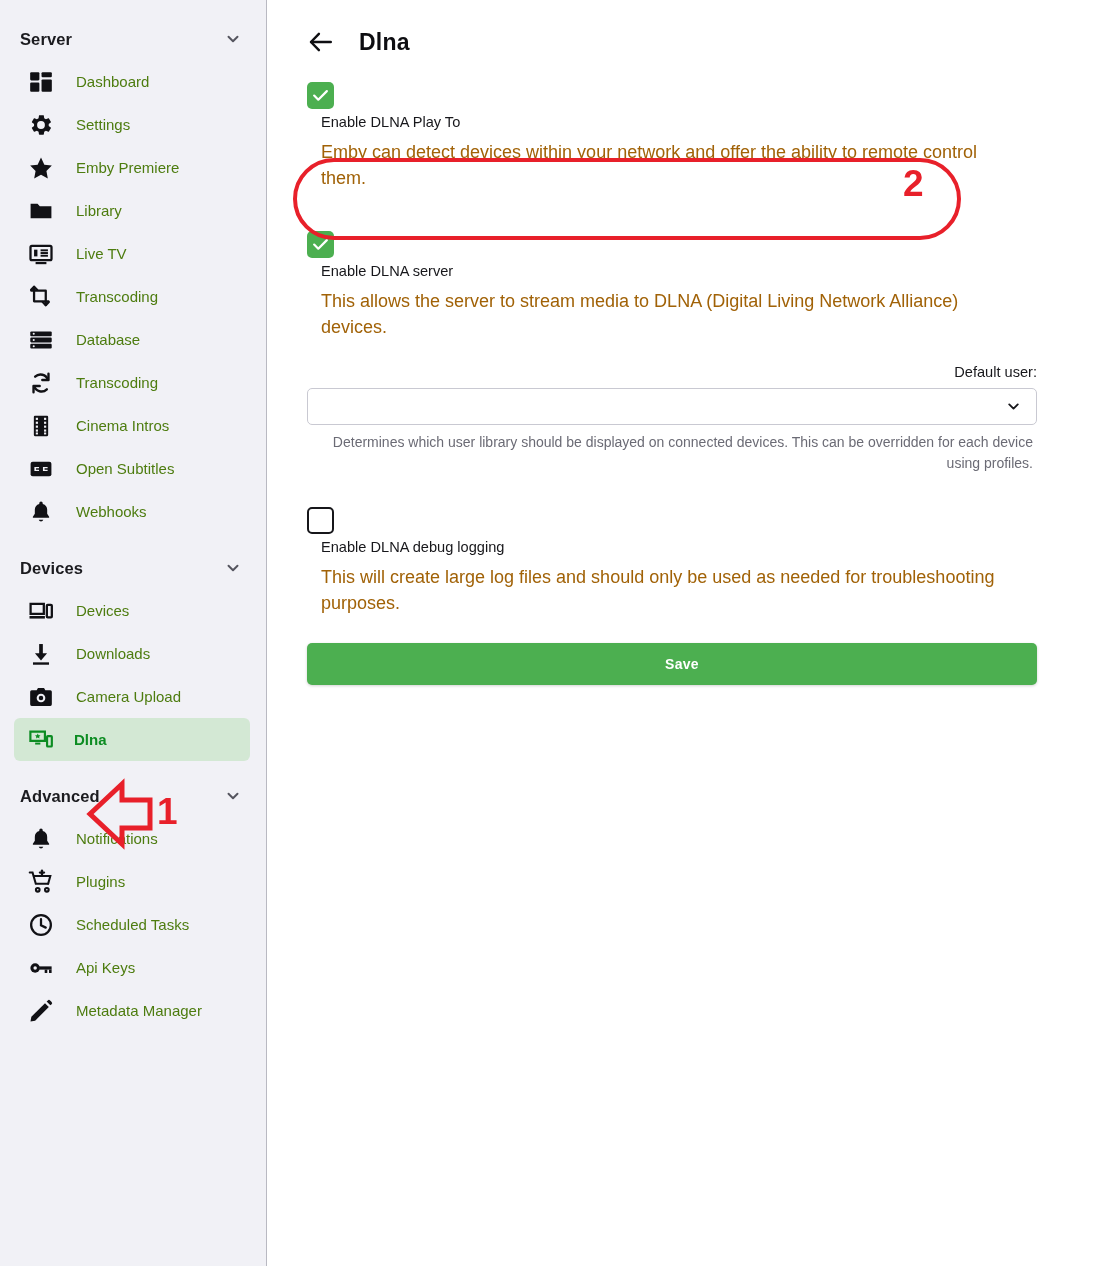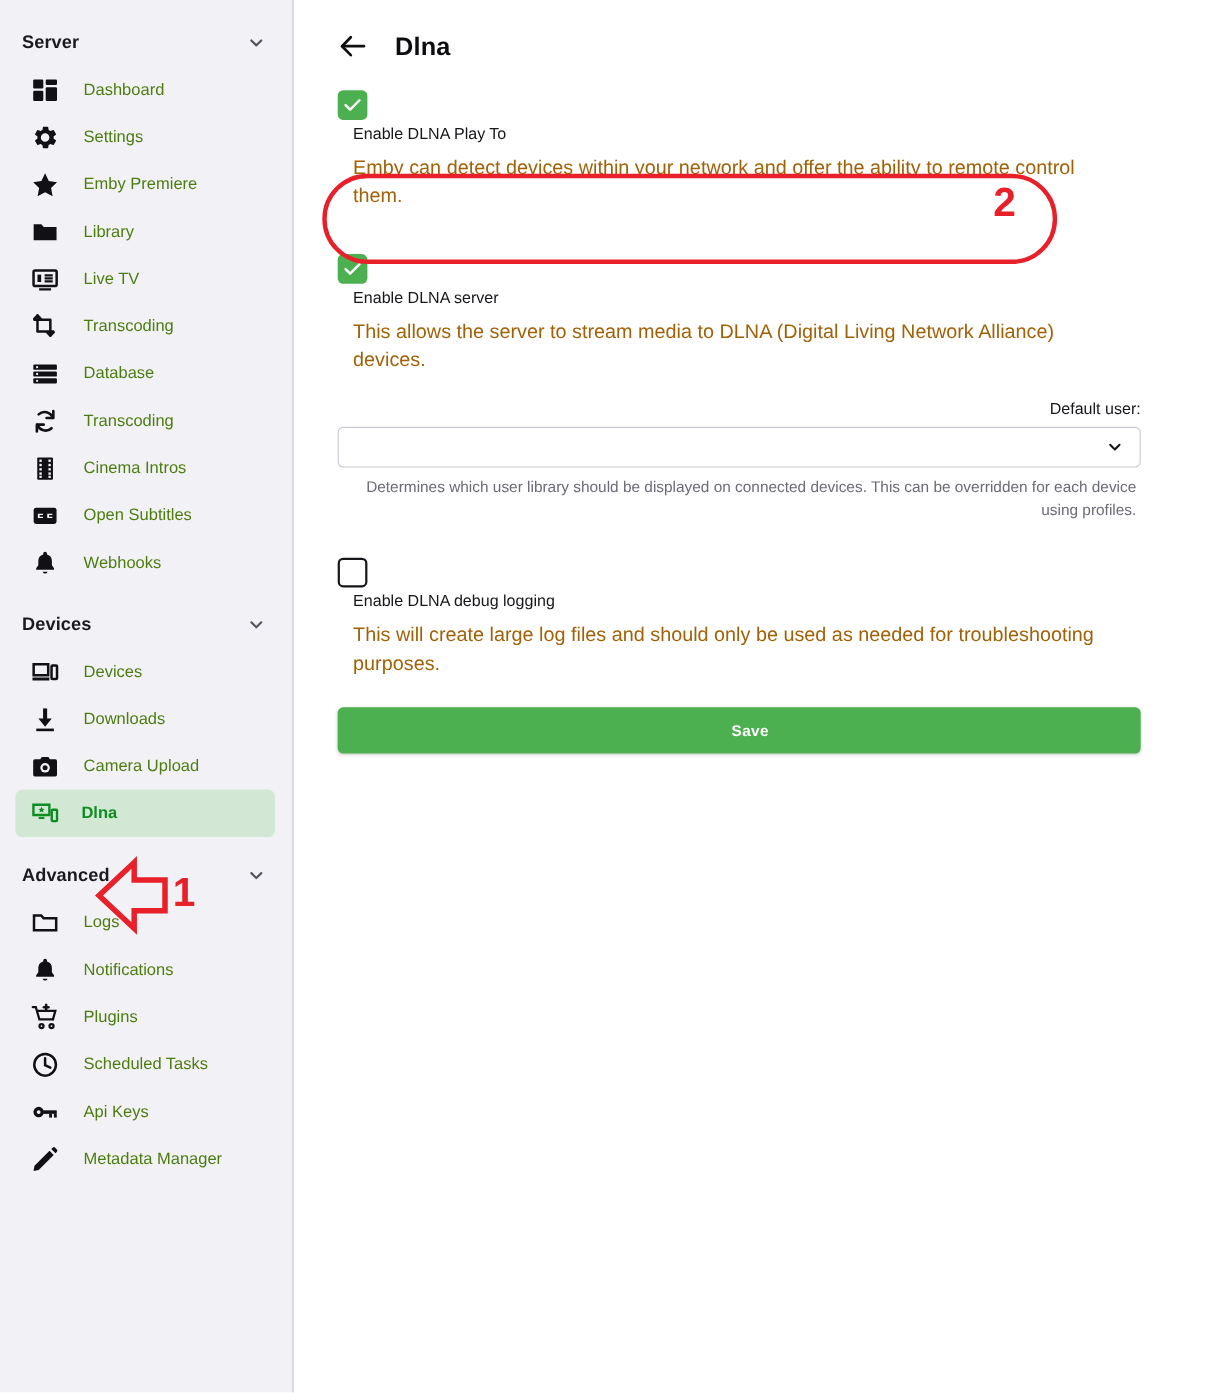--- a/index.html
+++ b/index.html
@@ -431,28 +431,20 @@
       <span class="lbl">Dlna</span>
     </div>
 
     <div class="section-header">
       <span class="section-title">Advanced</span>
       <svg class="chevron" viewBox="0 0 24 24" fill="none" stroke="currentColor" stroke-width="2.6" stroke-linecap="round" stroke-linejoin="round">
           <polyline points="6 9 12 15 18 9"></polyline>
         </svg>
     </div>
 
-    <div class="nav-item">
-      <span class="ic">
-        <svg viewBox="0 0 24 24" fill="none" stroke="currentColor" stroke-width="2.1">
-            <path d="M2.7 5.8h6l2 2.2h10.6v10.2H2.7z"></path>
-          </svg>
-      </span>
-      <span class="lbl">Logs</span>
-    </div>
 
     <div class="nav-item">
       <span class="ic">
         <svg viewBox="0 0 24 24" fill="currentColor">
             <path d="M12 2.4a1.6 1.6 0 0 0-1.6 1.6v.6a5.7 5.7 0 0 0-4.1 5.5v3.6l-1.8 2.6v1.1h15v-1.1l-1.8-2.6V10.1a5.7 5.7 0 0 0-4.1-5.5V4A1.6 1.6 0 0 0 12 2.4z"></path>
             <path d="M9.9 19.2a2.2 2.2 0 0 0 4.2 0z"></path>
           </svg>
       </span>
       <span class="lbl">Notifications</span>
     </div>

